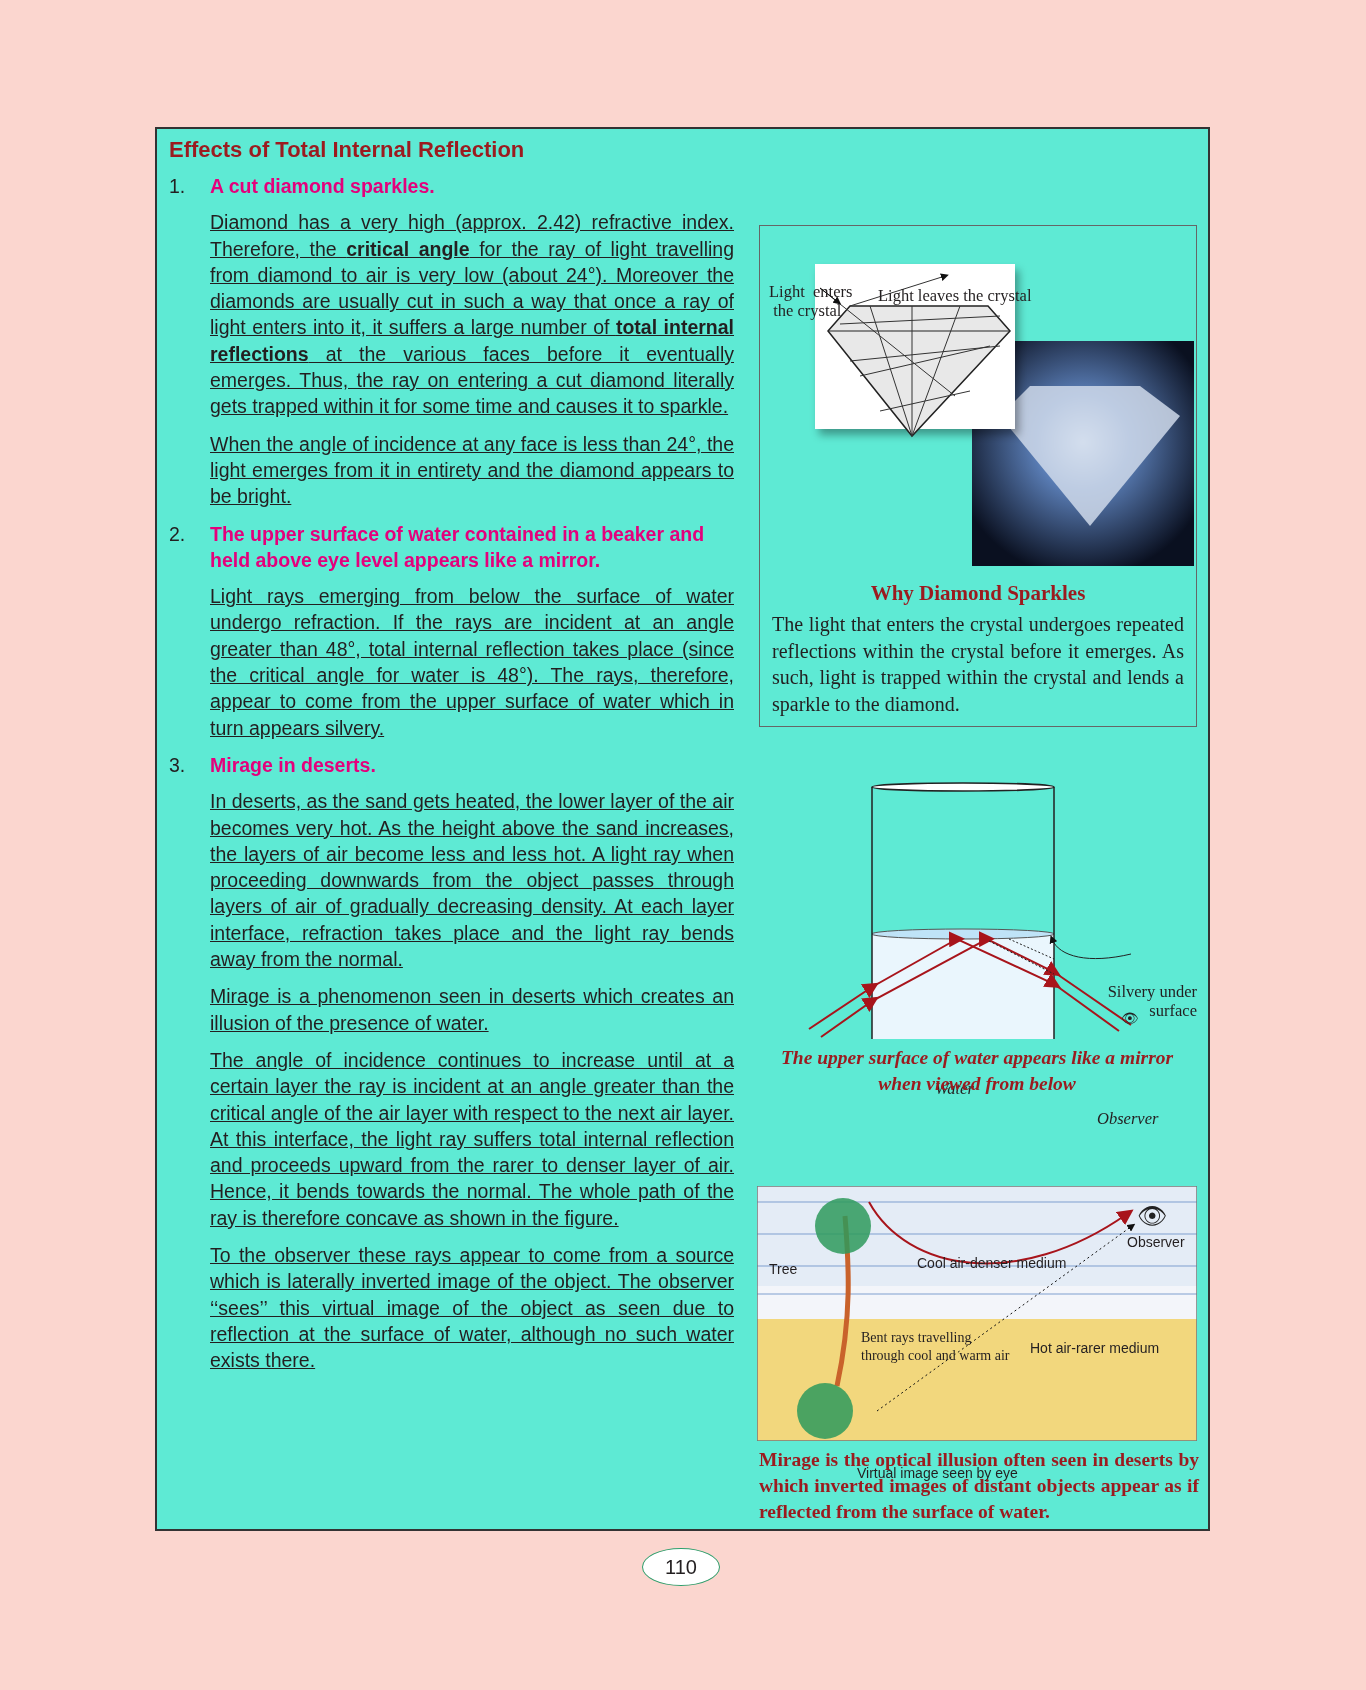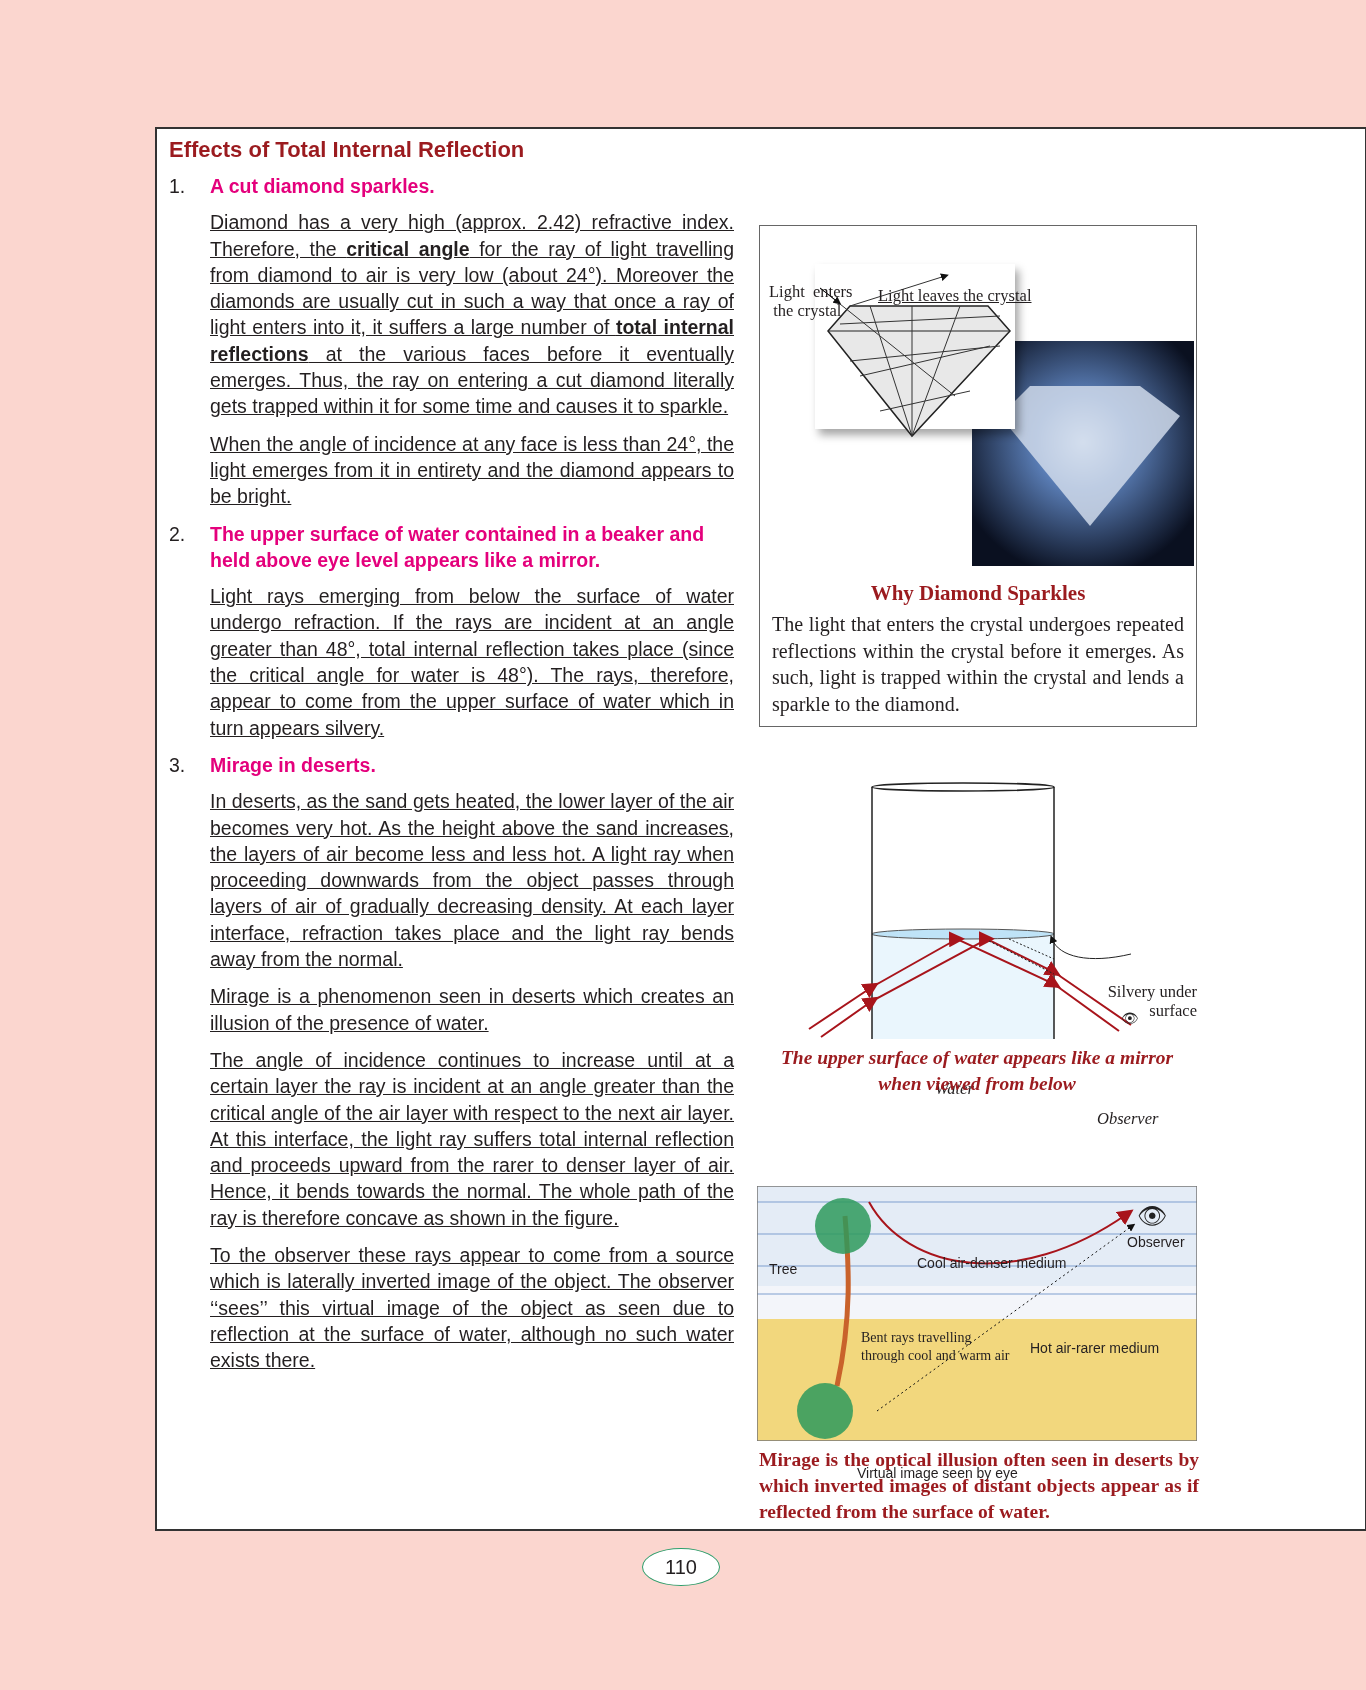--- a/index.html
+++ b/index.html
@@ -1,17 +1,17 @@
 <!DOCTYPE html>
 <html><head>
 <meta charset="utf-8">
 <style>
   html, body { margin:0; padding:0; }
   body { width:1366px; height:1690px; background:#fbd6cf; position:relative; overflow:hidden; font-family:"Liberation Sans", sans-serif; color:#231f20; }
-  .frame { position:absolute; left:155px; top:127px; width:1212px; height:1404px; background:#ffffff; border:2px solid #333; box-sizing:border-box; }
+  .frame { position:absolute; left:155px; top:127px; width:1055px; height:1404px; background:#5eead4; border:2px solid #333; box-sizing:border-box; }
   .title { position:absolute; left:12px; top:8px; font-size:22px; font-weight:bold; color:#9b1b1f; }
   .left { position:absolute; left:12px; top:44px; width:565px; font-size:19.5px; line-height:26.3px; }
   .item { display:flex; margin-bottom:10px; }
   .num { width:41px; flex:none; }
   .heading { color:#e4007c; font-weight:bold; }
   .para { margin:0 0 11px 41px; text-align:justify;text-decoration:underline; }
   .para b { font-weight:bold; }
   .box1 { position:absolute; left:602px; top:96px; width:438px; height:502px; border:1.5px solid #666; box-sizing:border-box; }
   .serif { font-family:"Liberation Serif", serif; }
   .box1 .caption-title { position:absolute; left:0; right:0; top:355px; text-align:center; font-size:21px; font-weight:bold; color:#9b1b1f; }
@@ -80,21 +80,21 @@
         <line x1="100" y1="150" x2="230" y2="120"></line>
         <line x1="90" y1="135" x2="240" y2="120"></line>
         <line x1="120" y1="185" x2="210" y2="165"></line>
         <line x1="60" y1="62" x2="195" y2="170"></line>
         <line x1="90" y1="80" x2="185" y2="50" marker-end="url(#ah)"></line>
       </g>
       <line x1="60" y1="62" x2="78" y2="76" stroke="#111" marker-end="url(#ah)"></line>
     </svg>
     <div class="lbl serif" style="left:9px;top:8px;white-space:pre">Light  enters
  the crystal</div>
-    <div class="lbl serif" style="left:118px;top:12px;text-decoration:underline;">Light leaves the crystal</div>
+    <div class="lbl serif" style="left:118px;top:12px;">Light leaves the crystal</div>
     <div class="caption-title serif">Why Diamond Sparkles</div>
     <div class="caption-text serif">The light that enters the crystal undergoes repeated reflections within the crystal before it emerges. As such, light is trapped within the crystal and lends a sparkle to the diamond.</div>
   </div>
 
   <svg width="440" height="260" style="position:absolute;left:602px;top:650px">
     <defs>
       <marker id="rah" markerWidth="8" markerHeight="8" refX="4" refY="4" orient="auto">
           <path d="M0,0 L8,4 L0,8z" fill="#a8141b"></path>
         </marker>
       <marker id="kah" markerWidth="8" markerHeight="8" refX="4" refY="4" orient="auto">

